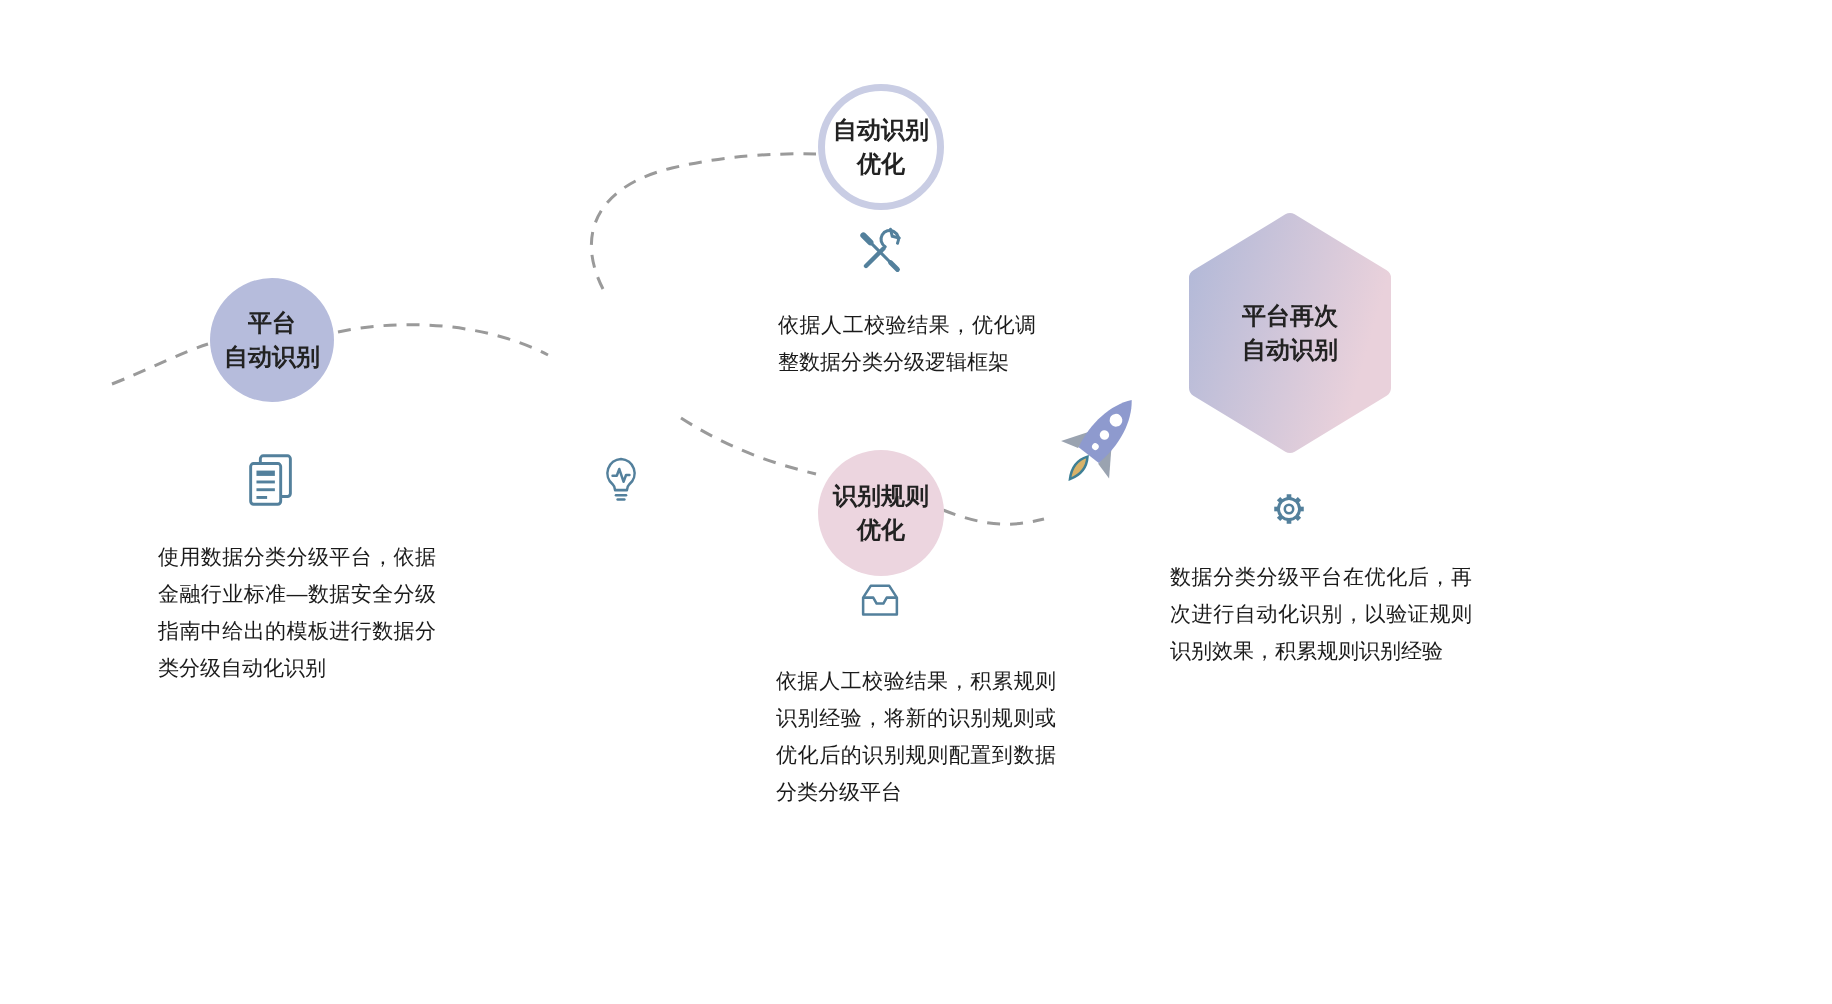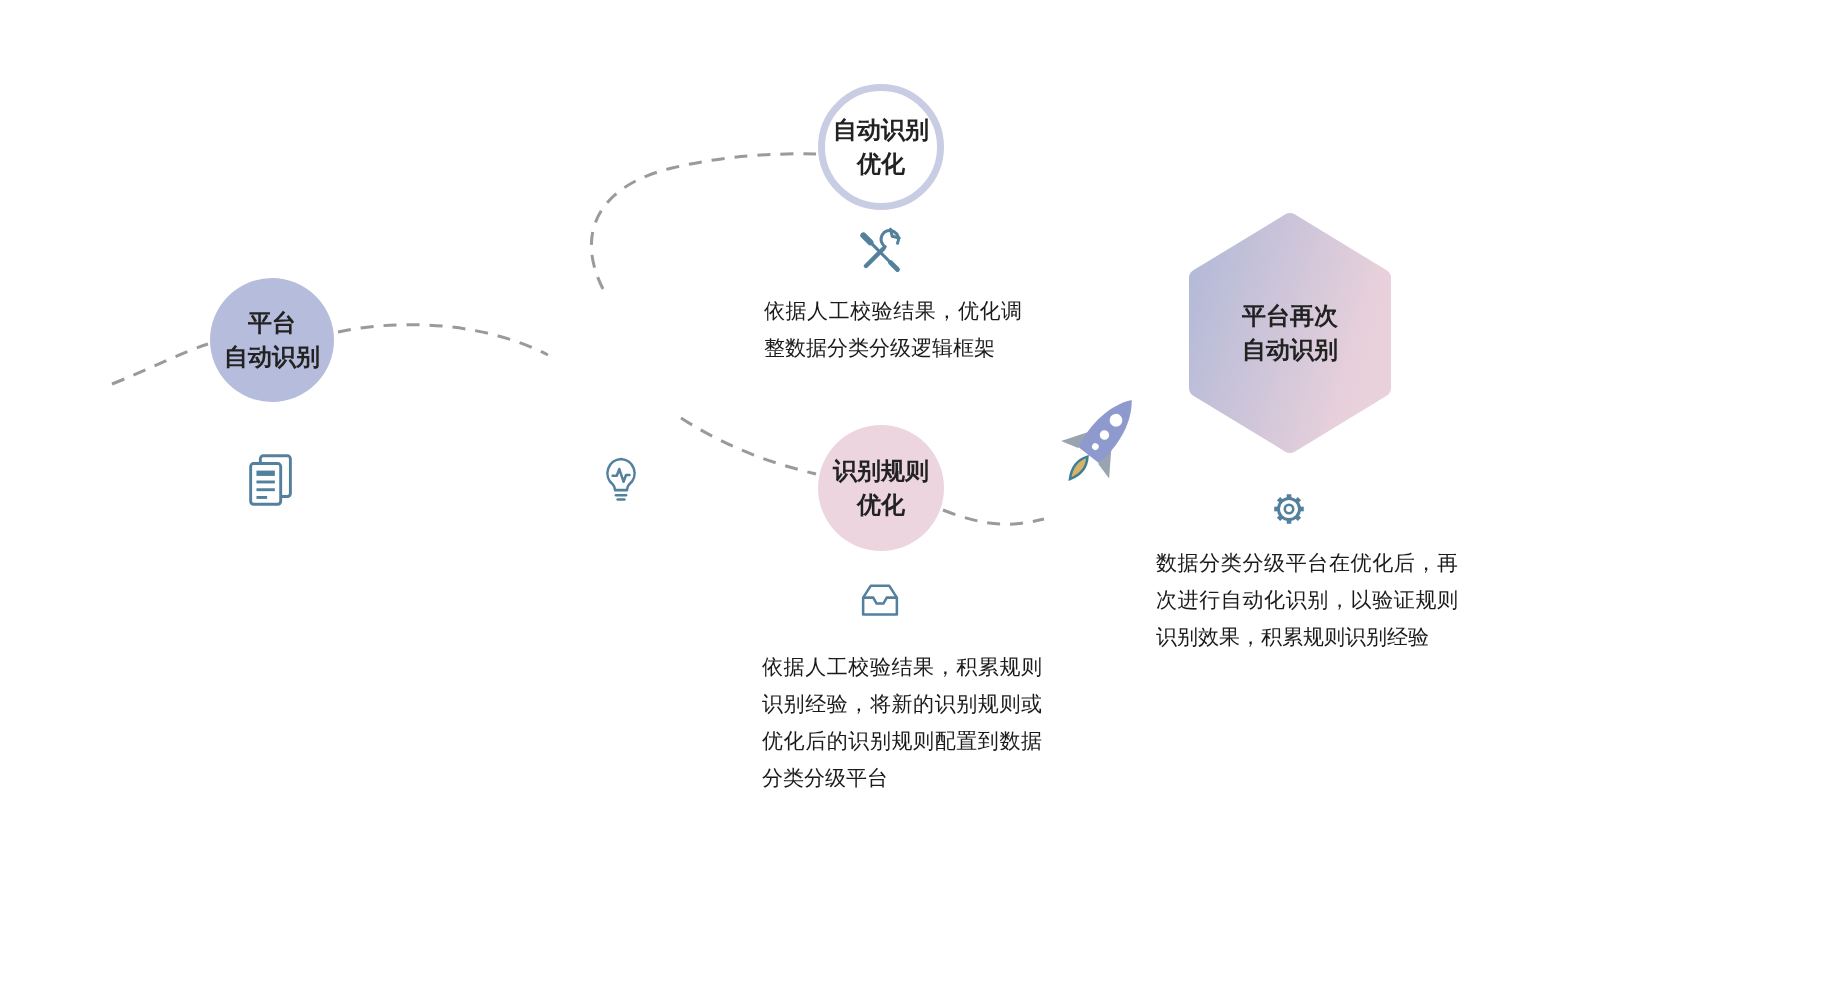--- a/index.html
+++ b/index.html
@@ -9,35 +9,35 @@
   }
   .connectors{position:absolute;left:0;top:0;pointer-events:none;}
   .connectors path{fill:none;stroke:var(--connector,#9a9a9a);stroke-width:3;stroke-dasharray:13 10;}
 
   .node{position:absolute;border-radius:50%;display:flex;align-items:center;justify-content:center;text-align:center;box-sizing:border-box;}
   .node-label{font-size:24px;font-weight:bold;color:#222;line-height:1.4;white-space:pre-line;}
 
   .node-platform-auto{left:210px;top:278px;width:124px;height:124px;background:var(--platform-auto-bg,#b6bcdc);}
   .node-manual-check{left:548px;top:286px;width:144px;height:144px;background:var(--manual-check-bg,#e5e4e6);}
   .node-logic-opt{left:818px;top:84px;width:126px;height:126px;background:#ffffff;border:7px solid var(--logic-opt-border,#c9cde4);}
-  .node-rule-opt{left:818px;top:425px;width:126px;height:126px;background:var(--rule-opt-bg,#ecd5df);}
+  .node-rule-opt{left:818px;top:450px;width:126px;height:126px;background:var(--rule-opt-bg,#ecd5df);}
 
   .hexagon-wrap{position:absolute;left:1180px;top:210px;width:220px;height:246px;}
   .hex-label{position:absolute;left:1180px;top:210px;width:220px;height:246px;display:flex;align-items:center;justify-content:center;text-align:left;font-size:24px;font-weight:bold;color:#222;line-height:1.4;white-space:pre-line;}
 
   .icon{position:absolute;color:var(--icon,#53809c);}
   .icon svg{display:block;}
   .icon-doc{left:240px;top:450px;width:62px;height:62px;}
   .icon-bulb{left:594px;top:452px;width:54px;height:56px;}
   .icon-tools{left:852px;top:224px;width:56px;height:56px;}
   .icon-tray{left:852px;top:574px;width:56px;height:54px;}
   .icon-gear{left:1262px;top:482px;width:54px;height:54px;}
   .icon-rocket{left:1040px;top:378px;width:118px;height:124px;}
 
-  .desc{position:absolute;font-size:21px;line-height:37px;color:#1a1a1a;margin:4px;text-align:justify;}
+  .desc{position:absolute;font-size:21px;line-height:37px;color:#1a1a1a;margin:18px;text-align:justify;}
   .desc-platform-auto{left:140px;top:520px;width:278px;}
   .desc-manual-check{left:498px;top:520px;width:258px;}
   .desc-logic-opt{left:760px;top:288px;width:258px;}
   .desc-rule-opt{left:758px;top:644px;width:280px;}
   .desc-platform-again{left:1152px;top:540px;width:302px;}
 </style>
 </head>
 <body>
 
 <div class="canvas">
@@ -140,17 +140,18 @@
         <path d="M73 58 L91 85 L73 80 Z" fill="#9aa3b0"></path>
         <path d="M47 79 C41 52 46 25 60 8 C74 25 79 52 73 79 Z" fill="#8e9ace"></path>
         <circle cx="60" cy="34" r="6.5" fill="#ffffff"></circle>
         <circle cx="60" cy="53" r="4.8" fill="#ffffff"></circle>
         <circle cx="60" cy="68" r="3.4" fill="#ffffff"></circle>
         <path d="M60 81 C67 91 66 100 60 110 C54 100 53 91 60 81 Z" fill="#d8b269" stroke="#3e7f95" stroke-width="2.5"></path>
       </g>
     </svg>
   </div>
 
+  <p class="desc desc-platform-auto">使用数据分类分级平台，依据金融行业标准—数据安全分级指南中给出的模板进行数据分类分级自动化识别</p>
   <p class="desc desc-logic-opt">依据人工校验结果，优化调整数据分类分级逻辑框架</p>
   <p class="desc desc-rule-opt">依据人工校验结果，积累规则识别经验，将新的识别规则或优化后的识别规则配置到数据分类分级平台</p>
   <p class="desc desc-platform-again">数据分类分级平台在优化后，再次进行自动化识别，以验证规则识别效果，积累规则识别经验</p>
 
 </div>
 
 </body></html>

